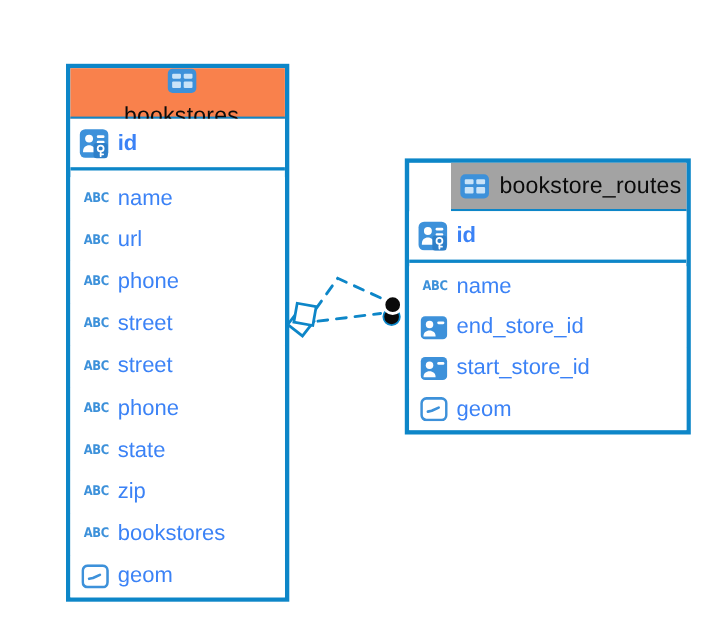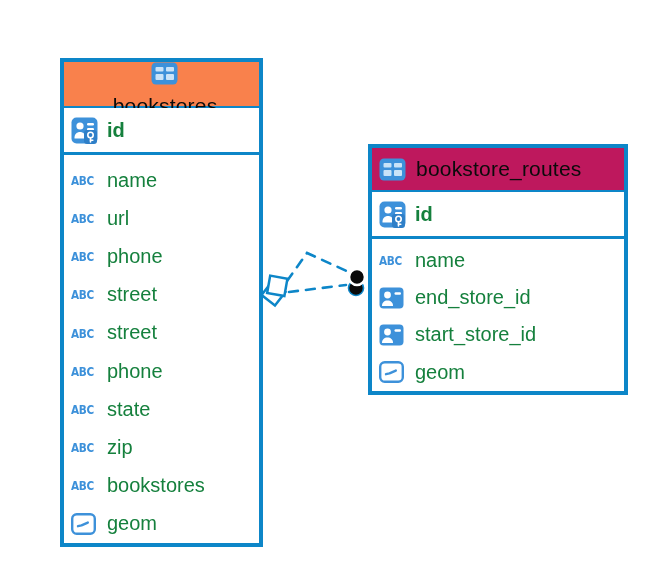--- a/index.html
+++ b/index.html
@@ -21,21 +21,21 @@
   #table-bookstores { left: 60px; top: 58px; width: 203px; height: 489px; }
   #table-routes     { left: 368px; top: 144px; width: 260px; height: 251px; }
 
   .erd-header {
     display: flex; align-items: center;
     gap: 9px; padding-left: 7px;
     border-bottom: 2px solid #0D86C8;
     flex: none;
   }
   #table-bookstores .erd-header { height: 44px; background: #F9814C; flex-direction: column; }
-  #table-routes     .erd-header { height: 42px; background: #be185d; }
+  #table-routes     .erd-header { height: 42px; background: #a3a3a3; margin-left: 38px; }
   .erd-header .tname {
     font-size: 21px; color: #0b0b0b; letter-spacing: 0.2px;
     white-space: nowrap;
   }
 
   .erd-row {
     display: flex; align-items: center;
     gap: 8px; padding-left: 7px;
     flex: none;
     background: #fff;
@@ -44,25 +44,25 @@
     height: 44px;
     border-bottom: 3px solid #0D86C8;
   }
   .pk-row .fname { font-weight: bold; }
   .fields { display: flex; flex-direction: column; flex: none; }
   #table-bookstores .fields { padding-top: 6px; }
   #table-bookstores .fields .erd-row { height: 38.2px; }
   #table-routes .fields { padding-top: 3px; }
   #table-routes .fields .erd-row { height: 37.2px; }
 
-  .fname { font-size: 20px; color: #15803d; white-space: nowrap; }
+  .fname { font-size: 20px; color: #3b82f6; white-space: nowrap; }
 
   .icon-box {
     width: 28px; flex: none;
-    display: flex; align-items: center; justify-content: flex-start;
+    display: flex; align-items: center; justify-content: flex-end;
   }
   .abc-glyph {
     font-family: "DejaVu Sans", sans-serif;
     font-weight: 800;
     font-size: 10.5px;
     letter-spacing: -0.3px;
     color: #3D91DA;
     line-height: 1;
     transform: scaleY(1.15);
   }

